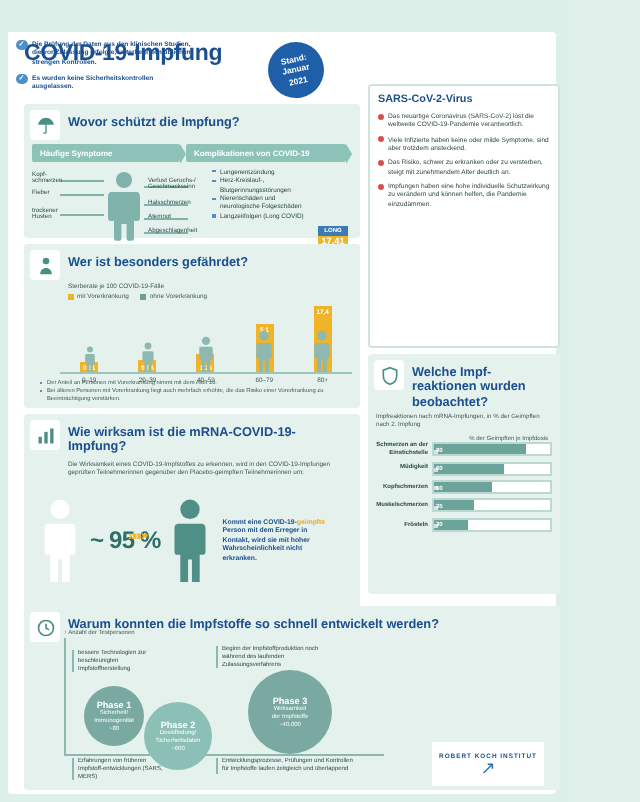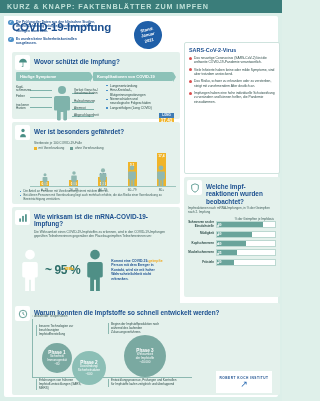--- a/index.html
+++ b/index.html
@@ -206,23 +206,20 @@
     display:flex; flex-direction:column; align-items:center; justify-content:center;
   }
   .logo-text { font-size:3.2px; color:#1b4f8f; letter-spacing:0.5px; font-weight:bold;}
   .logo-mark { font-size:9px; color:#2f6fb5; line-height:1; }
 </style>
 </head>
 <body>
 
 <div class="page">
 
-  <div class="banner">
-    <span class="banner-text">KURZ &amp; KNAPP: FAKTENBLÄTTER ZUM IMPFEN</span>
-  </div>
 
   <div class="card">
 
     <div class="title">COVID-19-Impfung</div>
 
     <div class="stamp">
       <span>Stand:</span>
       <span>Januar</span>
       <span>2021</span>
     </div>

